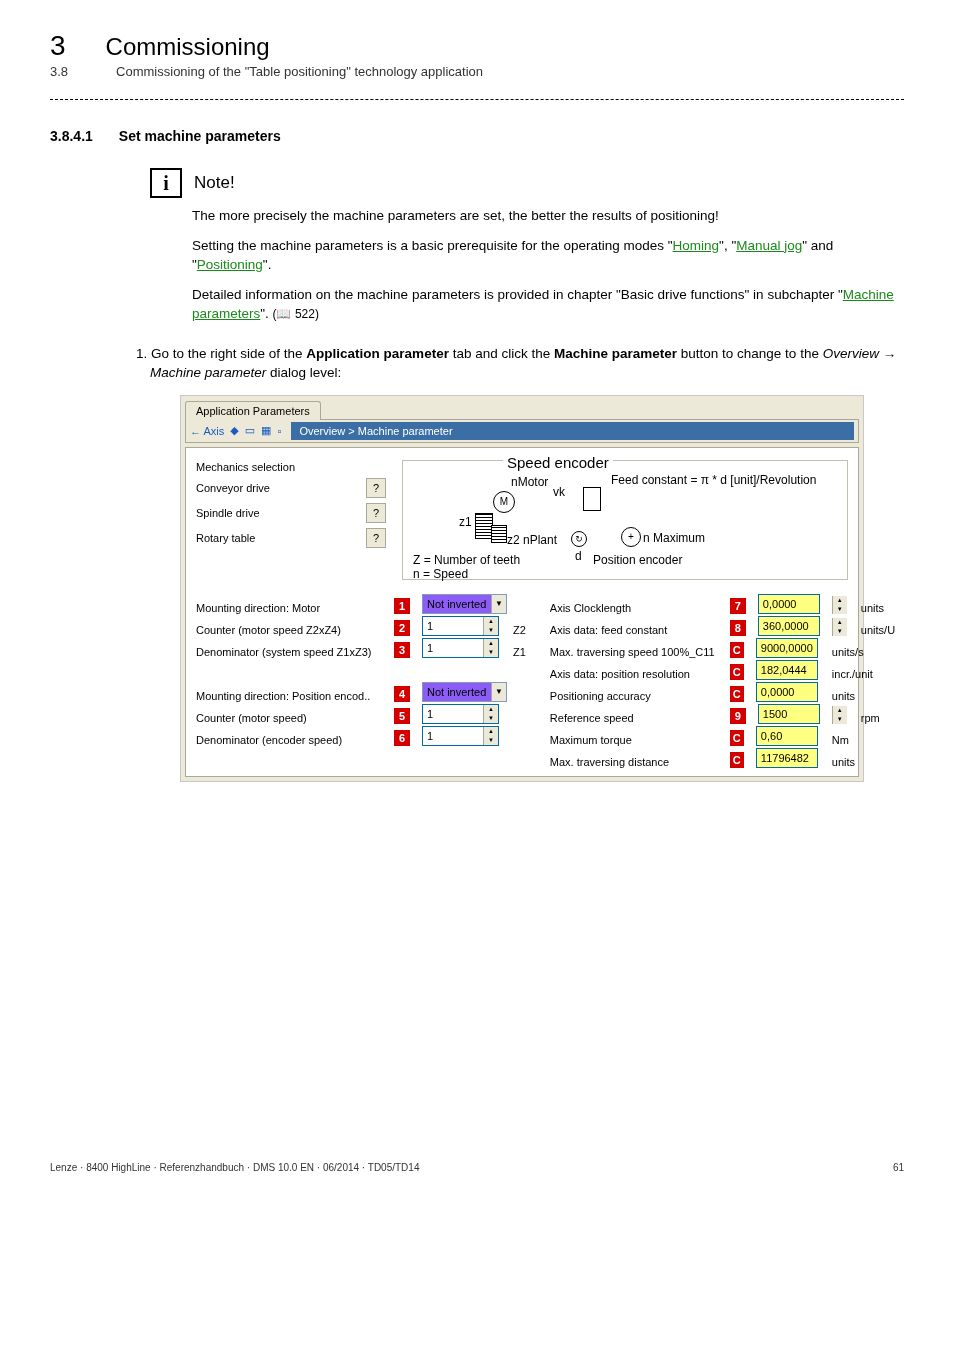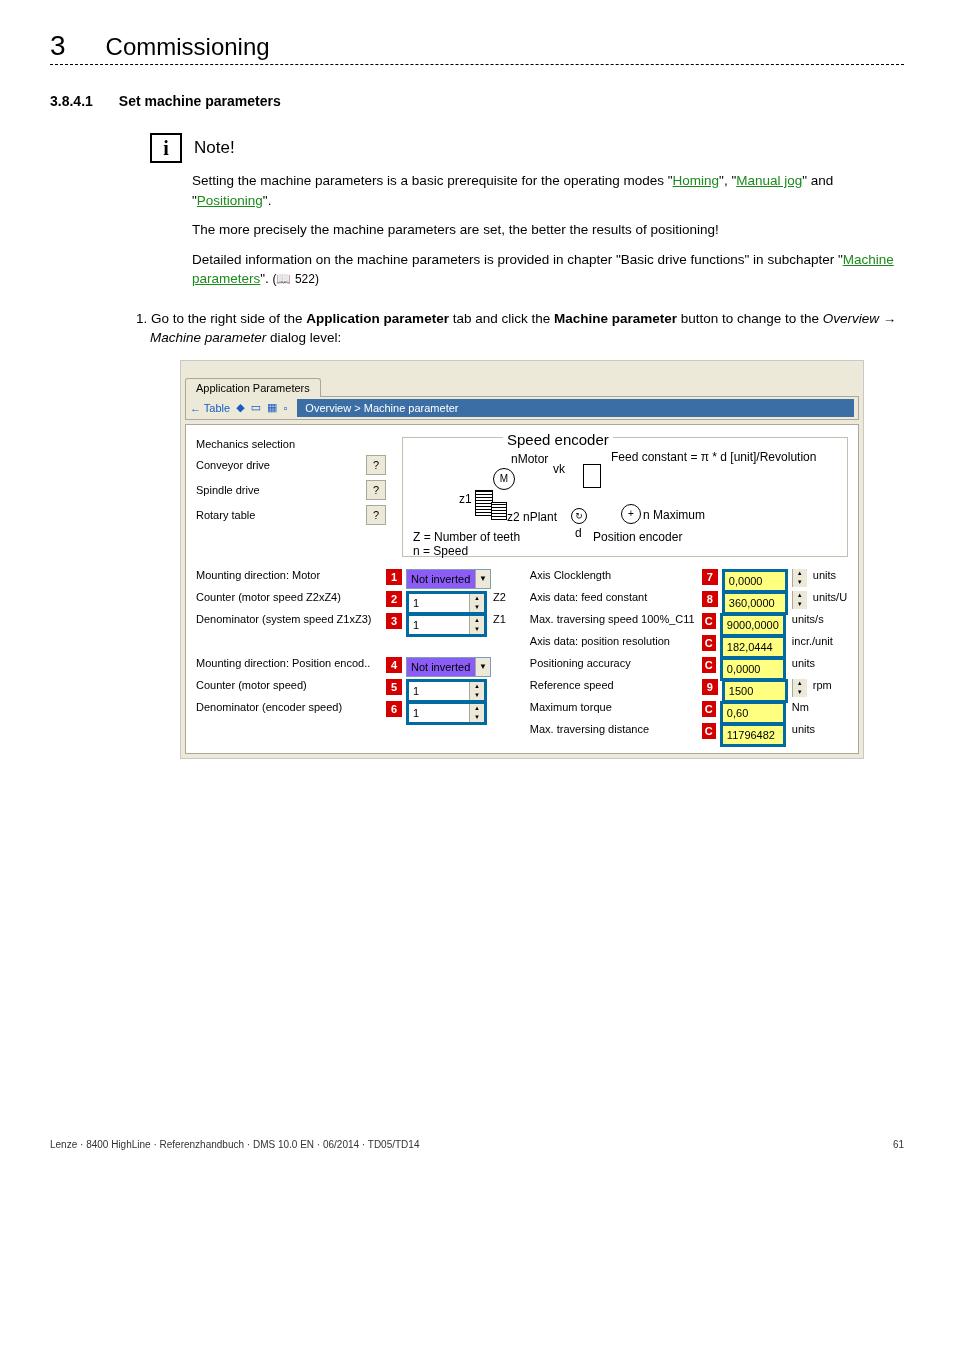--- a/index.html
+++ b/index.html
@@ -15,21 +15,21 @@
 .note-icon{width:28px;height:26px;border:2px solid #000;display:flex;align-items:center;justify-content:center;font-weight:900;font-family:Georgia,serif;font-size:20px;line-height:1}
 .note-title{font-size:17px;font-weight:400}
 .note-body{margin-left:42px;font-size:13.5px;line-height:1.45}
 .note-body p{margin:0 0 10px 0}
 a.green{color:#1a8a1a;text-decoration:underline}
 .page-ref{font-size:12px;vertical-align:baseline}
 .step{margin-left:86px;font-size:13.5px;line-height:1.45;text-indent:-14px;padding-left:14px;margin-bottom:12px}
 .italic{font-style:italic}
 .bold{font-weight:700}
 .shot-wrap{margin-left:130px;width:682px;border:1px solid #c8c8c8;font-family:Tahoma,Arial,sans-serif;font-size:11px;color:#000;background:#ece9d8}
-.tab-strip{display:flex;padding:16px 4px 0 4px}
+.tab-strip{display:flex;padding:4px 4px 0 4px}
 .tab-active{background:#ece9d8;border:1px solid #aca899;border-bottom:none;border-radius:3px 3px 0 0;padding:3px 10px;position:relative;top:1px}
 .navbar{display:flex;align-items:center;background:#ece9d8;border:1px solid #aca899;margin:0 4px;padding:2px 4px;gap:6px}
 .nav-back{color:#1a5bc4;font-weight:400}
 .nav-ico{color:#1a5bc4;font-size:11px}
 .nav-path{background:#3a6ea5;color:#fff;padding:3px 8px;flex:1;margin-left:4px}
 .panel{background:#fff;border:1px solid #aca899;margin:4px;padding:8px 10px}
 .mech{display:flex;gap:16px}
 .mech-left{flex:0 0 190px}
 .mech-row{display:flex;align-items:center;gap:6px;margin:5px 0}
 .qbtn{width:18px;height:18px;background:#ece9d8;border:1px solid #aca899;display:inline-flex;align-items:center;justify-content:center;font-size:11px}
@@ -37,78 +37,82 @@
 .fieldset{border:1px solid #c0c0b0;position:relative;height:118px;margin-top:4px}
 .legend{position:absolute;top:-7px;left:100px;background:#fff;padding:0 4px;font-size:15px}
 .diag-label{position:absolute;font-size:12px}
 .motor-circ{position:absolute;left:90px;top:30px;width:20px;height:20px;border:1px solid #000;border-radius:50%;display:flex;align-items:center;justify-content:center;font-size:10px}
 .load-box{position:absolute;left:180px;top:26px;width:16px;height:22px;border:1px solid #000}
 .enc-circ{position:absolute;left:218px;top:66px;width:18px;height:18px;border:1px solid #000;border-radius:50%;display:flex;align-items:center;justify-content:center;font-size:10px}
 .pos-circ{position:absolute;left:168px;top:70px;width:14px;height:14px;border:1px solid #000;border-radius:50%;display:flex;align-items:center;justify-content:center;font-size:9px}
 .gear1{position:absolute;left:72px;top:52px;width:16px;height:24px;border:1px solid #000;background:repeating-linear-gradient(0deg,#fff,#fff 2px,#000 2px,#000 3px)}
 .gear2{position:absolute;left:88px;top:64px;width:14px;height:16px;border:1px solid #000;background:repeating-linear-gradient(0deg,#fff,#fff 2px,#000 2px,#000 3px)}
 .grid2{display:grid;grid-template-columns:1fr 1fr;gap:4px 24px;margin-top:6px}
-.prow{display:flex;align-items:flex-start;gap:4px;height:22px}
+.prow{display:flex;align-items:flex-end;gap:12px;height:22px}
 .plabel{flex:0 0 186px;white-space:nowrap;overflow:hidden;text-overflow:ellipsis}
 .plabel-r{flex:0 0 168px;white-space:nowrap;overflow:hidden;text-overflow:ellipsis}
 .marker{width:16px;height:16px;background:#d40000;color:#fff;font-weight:700;font-size:11px;display:inline-flex;align-items:center;justify-content:center;flex:0 0 16px}
 .marker-c{width:14px;height:16px;background:#d40000;color:#fff;font-weight:700;font-size:11px;display:inline-flex;align-items:center;justify-content:center;flex:0 0 14px}
 .combo{display:flex;align-items:center;border:1px solid #7f9db9;background:#8b5cf6;height:18px}
 .combo-val{padding:0 4px;min-width:60px}
 .combo-btn{width:14px;height:18px;background:#ece9d8;border-left:1px solid #aca899;display:flex;align-items:center;justify-content:center;font-size:8px}
-.numfield{display:flex;align-items:center;border:3px solid #0369a1;background:#fff;height:18px}
+.numfield{display:flex;align-items:center;border:1px solid #0369a1;background:#fff;height:18px}
 .numfield.yellow{background:#ffff80}
 .numfield-val{padding:0 4px;min-width:52px;text-align:left}
 .spin{width:14px;height:18px;background:#ece9d8;border-left:1px solid #aca899;display:flex;flex-direction:column}
 .spin div{flex:1;display:flex;align-items:center;justify-content:center;font-size:6px;line-height:1}
 .suffix{font-size:11px;margin-left:2px}
 .unit{font-size:11px;margin-left:2px;min-width:44px}
 .footer{position:relative;margin-top:360px;font-size:10px;color:#333;padding:0 50px 20px 50px;display:flex;justify-content:space-between}
 </style>
 </head>
 <body>
 
 <div class="page">
   <div class="chap-head">
     <span class="chap-num">3</span>
     <span class="chap-title">Commissioning</span>
   </div>
+  <div class="sub-head">
+    <span>3.8</span>
+    <span>Commissioning of the "Table positioning" technology application</span>
+  </div>
   <hr class="hr-dash">
 
   <div class="sect-row">
     <span>3.8.4.1</span>
     <span>Set machine parameters</span>
   </div>
 
   <div class="note-box">
     <div class="note-head">
       <div class="note-icon">i</div>
       <div class="note-title">Note!</div>
     </div>
     <div class="note-body">
+      <p>The more precisely the machine parameters are set, the better the results of positioning!</p>
       <p>
         <span>Setting the machine parameters is a basic prerequisite for the operating modes "</span><a class="green">Homing</a><span>", "</span><a class="green">Manual jog</a><span>" and "</span><a class="green">Positioning</a><span>".</span>
       </p>
-      <p>The more precisely the machine parameters are set, the better the results of positioning!</p>
       <p>
         <span>Detailed information on the machine parameters is provided in chapter "Basic drive functions" in subchapter "</span><a class="green">Machine parameters</a><span>". </span><span class="page-ref">(<span>📖</span> <span>522)</span></span>
       </p>
     </div>
   </div>
 
   <p class="step">
     <span>1.</span><span> Go to the right side of the </span><span class="bold">Application parameter</span><span> tab and click the </span><span class="bold">Machine parameter</span><span> button to change to the </span><span class="italic">Overview</span><span> → </span><span class="italic">Machine parameter</span><span> dialog level:</span>
   </p>
 
   <div class="shot-wrap">
     <div class="tab-strip">
       <div class="tab-active">Application Parameters</div>
     </div>
     <div class="navbar">
-      <span class="nav-back">← Table</span>
+      <span class="nav-back">← Axis</span>
       <span class="nav-ico">◆</span>
       <span class="nav-ico">▭</span>
       <span class="nav-ico">▦</span>
       <span class="nav-ico">▫</span>
       <div class="nav-path">Overview &gt; Machine parameter</div>
     </div>
 
     <div class="panel">
       <div class="mech">
         <div class="mech-left">

